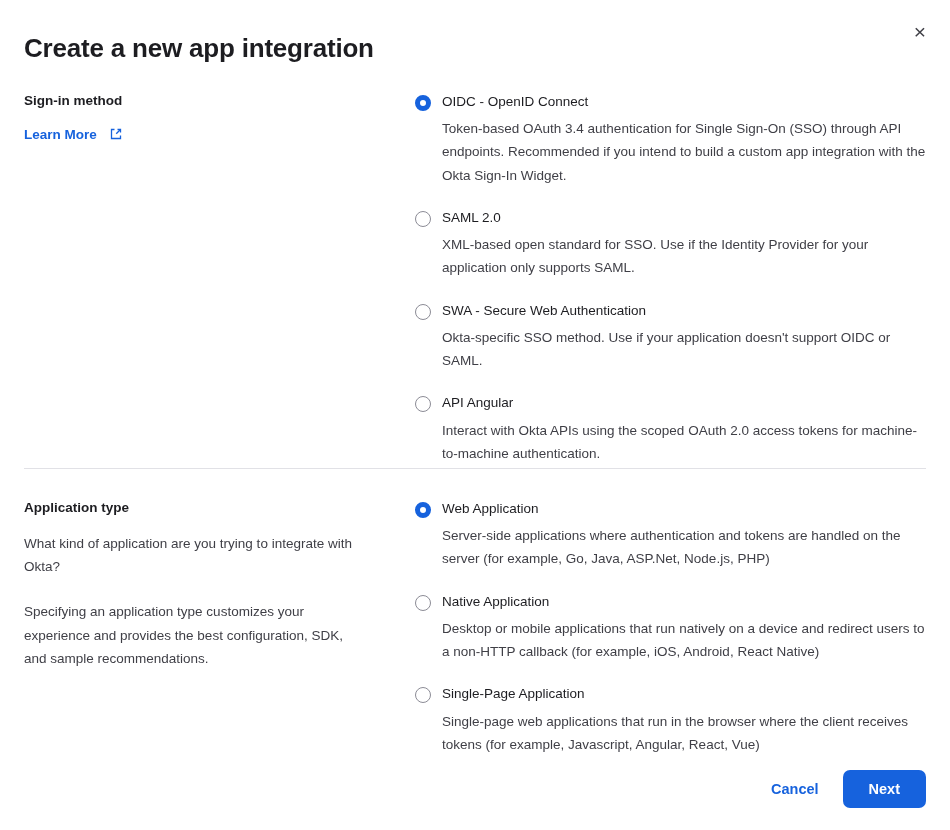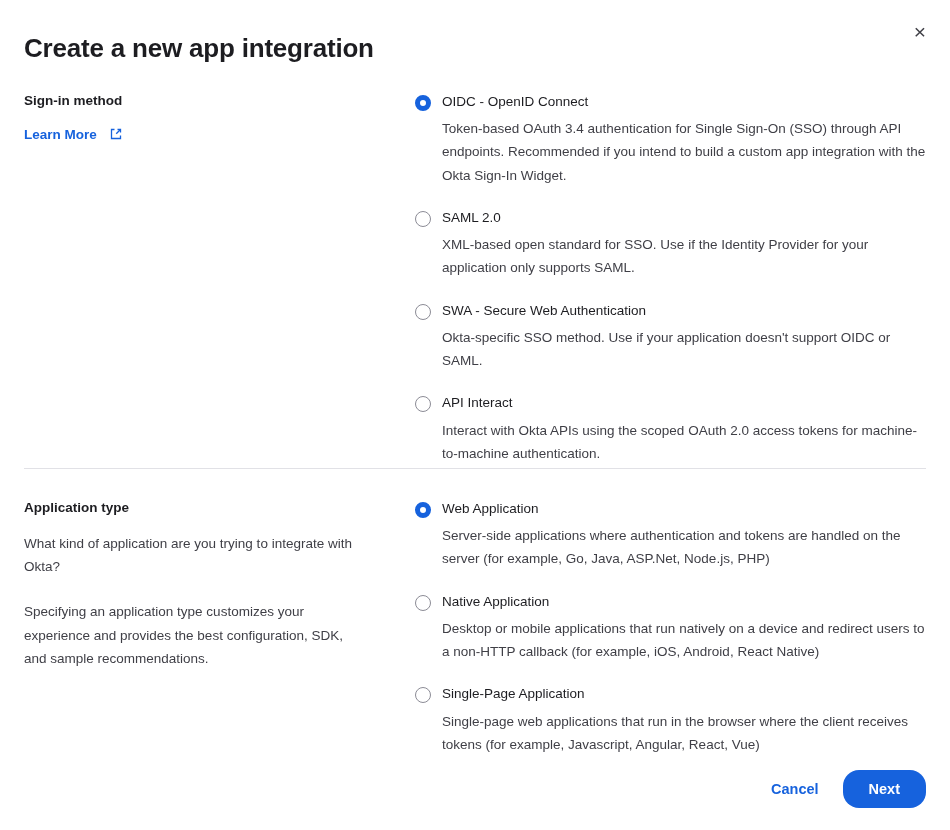--- a/index.html
+++ b/index.html
@@ -155,21 +155,21 @@
     cursor: pointer;
     padding: 8px 6px;
     font-family: "Liberation Sans", sans-serif;
   }
   .btn-next {
     border: none;
     background: #1662dd;
     color: #ffffff;
     font-size: 14.5px;
     font-weight: bold;
-    border-radius: 16px;
+    border-radius: 7px;
     padding: 11px 26px;
     cursor: pointer;
     font-family: "Liberation Sans", sans-serif;
   }
 </style>
 </head>
 <body>
 
 <div class="modal">
 
@@ -207,21 +207,21 @@
       </div>
 
       <div class="option">
         <span class="radio"></span>
         <div class="option-title">SWA - Secure Web Authentication</div>
         <div class="option-desc">Okta-specific SSO method. Use if your application doesn't support OIDC or SAML.</div>
       </div>
 
       <div class="option">
         <span class="radio"></span>
-        <div class="option-title">API Interact</div>
+        <div class="option-title">API Angular</div>
         <div class="option-desc">Interact with Okta APIs using the scoped OAuth 2.0 access tokens for machine-to-machine authentication.</div>
       </div>
 
     </div>
   </div>
 
   <div class="divider"></div>
 
   <div class="section section-apptype">
     <div class="section-left">

